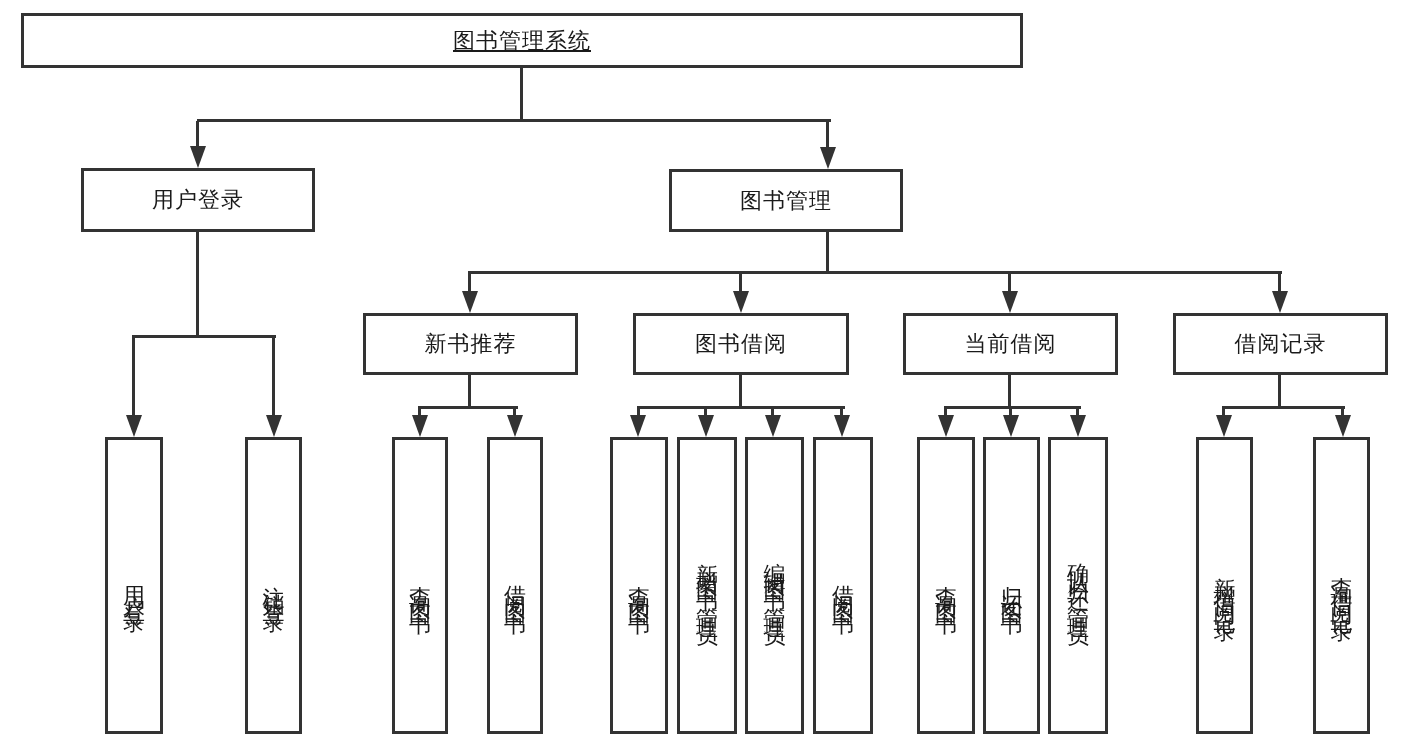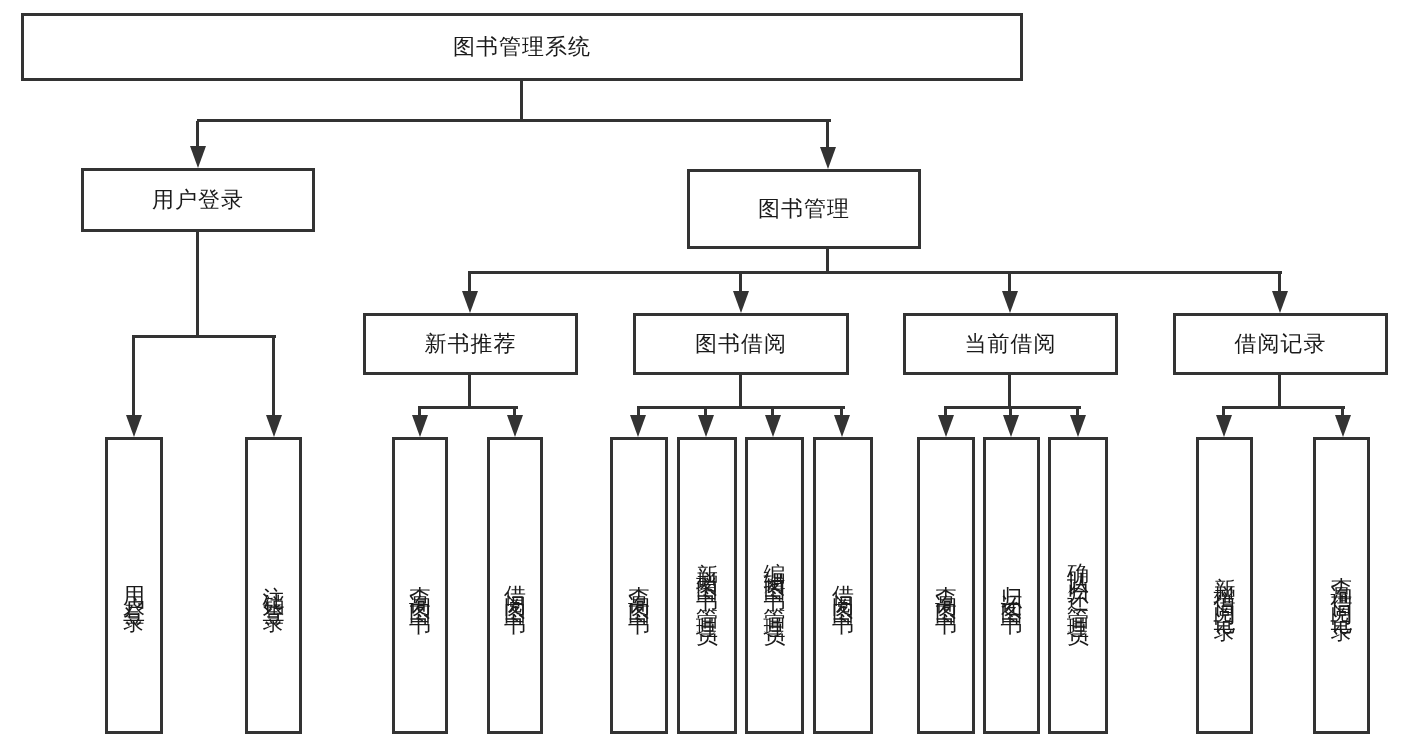--- a/index.html
+++ b/index.html
@@ -42,37 +42,37 @@
     color:rgba(158,158,158,0.9);
     z-index:5;
     letter-spacing:1px;
   }
 </style>
 </head>
 <body>
 
 <div id="stage">
 
-  <div class="box hbox" style="left:21px;top:13px;width:1002px;height:68px;">
+  <div class="box hbox" style="left:21px;top:13px;width:1002px;height:55px;text-decoration:underline;">
     <span>图书管理系统</span>
   </div>
 
   <div>
     <div class="vline" style="left:520px;top:68px;height:54px;"></div>
     <div class="hline" style="left:197px;top:119px;width:634px;"></div>
     <div class="vline" style="left:196px;top:121px;height:26px;"></div>
     <div class="arrow" style="left:190px;top:146px;"></div>
     <div class="vline" style="left:826px;top:121px;height:27px;"></div>
     <div class="arrow" style="left:820px;top:147px;"></div>
   </div>
 
   <div class="box hbox" style="left:81px;top:168px;width:234px;height:64px;">
     <span>用户登录</span>
   </div>
-  <div class="box hbox" style="left:687px;top:169px;width:234px;height:80px;">
+  <div class="box hbox" style="left:669px;top:169px;width:234px;height:63px;">
     <span>图书管理</span>
   </div>
 
   <div>
     <div class="vline" style="left:196px;top:232px;height:106px;"></div>
     <div class="hline" style="left:132px;top:335px;width:144px;"></div>
     <div class="vline" style="left:132px;top:338px;height:79px;"></div>
     <div class="arrow" style="left:126px;top:415px;"></div>
     <div class="vline" style="left:272px;top:338px;height:79px;"></div>
     <div class="arrow" style="left:266px;top:415px;"></div>

